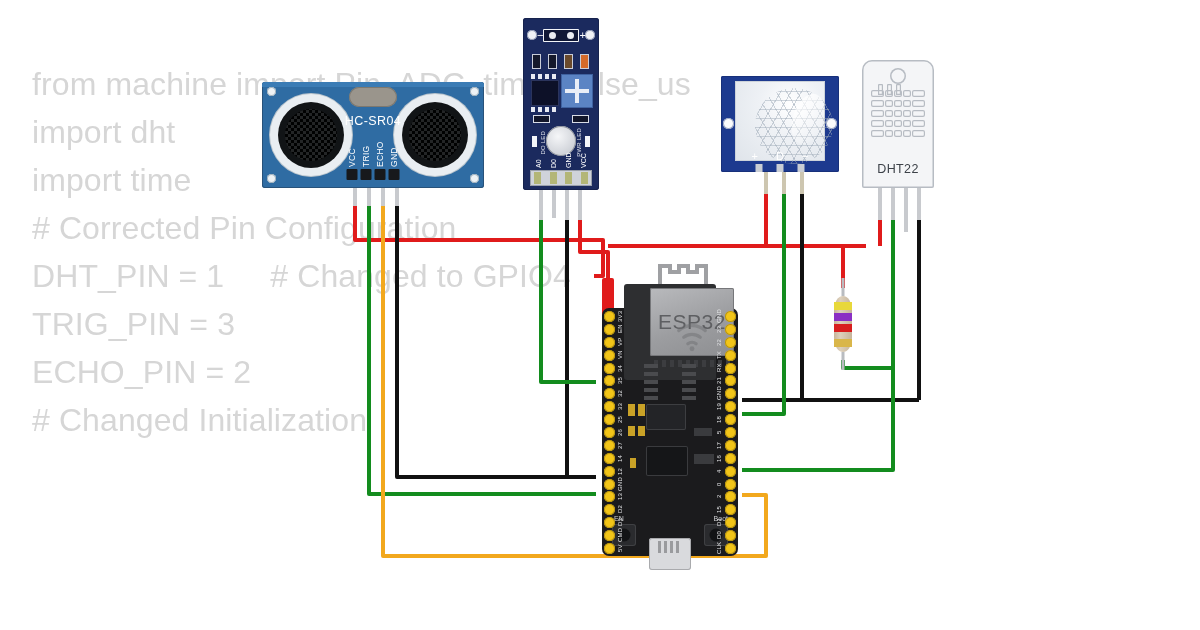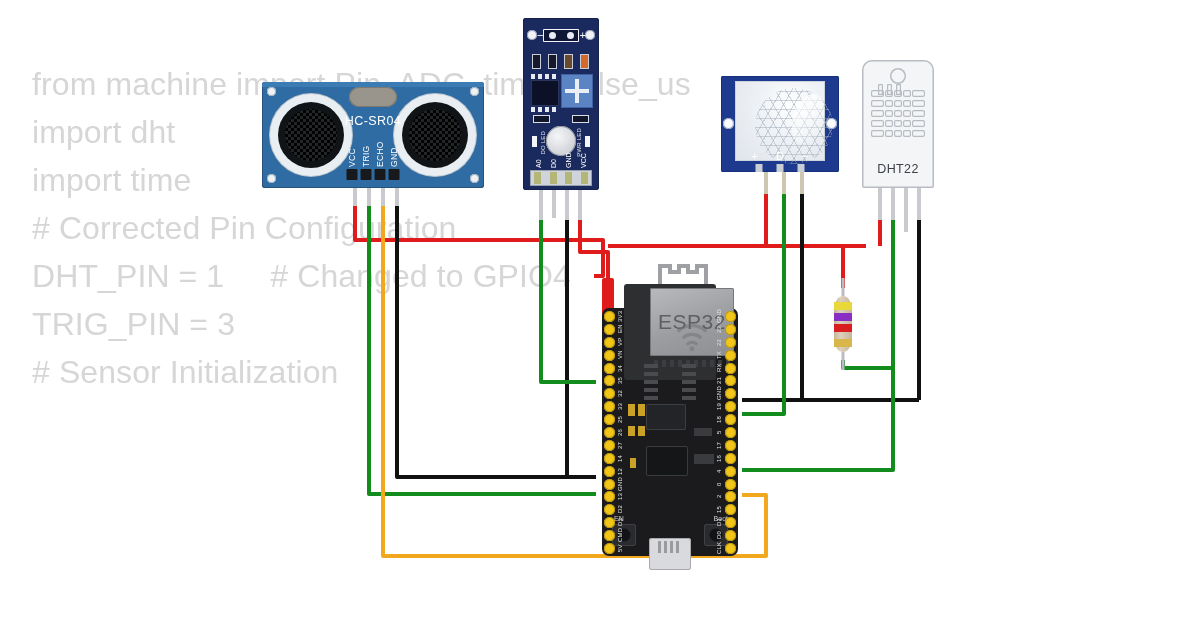--- a/index.html
+++ b/index.html
@@ -297,22 +297,23 @@
 <div id="stage">
 
   <div id="code-layer">
     <div class="code-line">from machine import Pin, ADC, time_pulse_us</div>
     <div class="code-line">import dht</div>
     <div class="code-line">import time</div>
     <div class="code-line blank"></div>
     <div class="code-line"># Corrected Pin Configuration</div>
     <div class="code-line"><span>DHT_PIN = 1</span><span class="cmt-inline"># Changed to GPIO4</span></div>
     <div class="code-line">TRIG_PIN = 3</div>
+    <div class="code-line">ECHO_PIN = 2</div>
     <div class="code-line blank"></div>
-    <div class="code-line"># Sensor Initialization</div>
+    <div class="code-line"># Changed Initialization</div>
   </div>
 
   <svg id="wire-layer" viewBox="0 0 1200 630" width="1200" height="630">
     <g fill="none" stroke-linecap="butt" stroke-linejoin="round" stroke-width="4">
 
       <g stroke="#c8cace" stroke-width="4">
         <line x1="355" y1="186" x2="355" y2="208"></line>
         <line x1="369" y1="186" x2="369" y2="208"></line>
         <line x1="383" y1="186" x2="383" y2="208"></line>
         <line x1="397" y1="186" x2="397" y2="208"></line>

